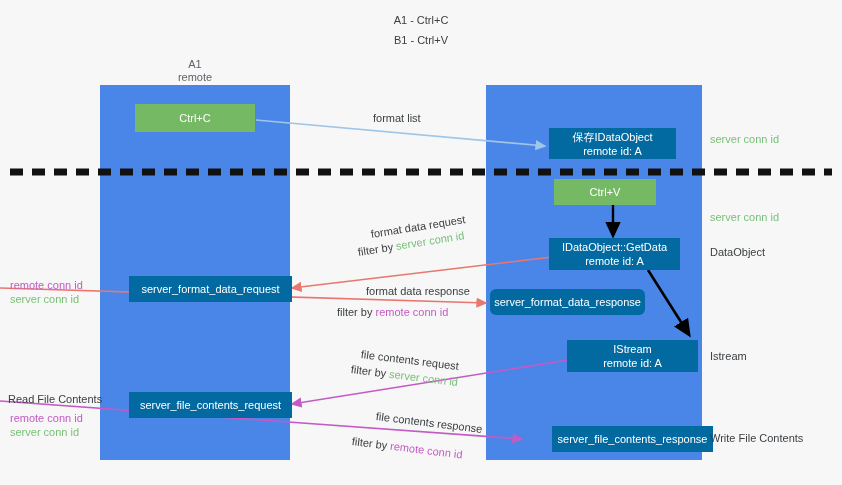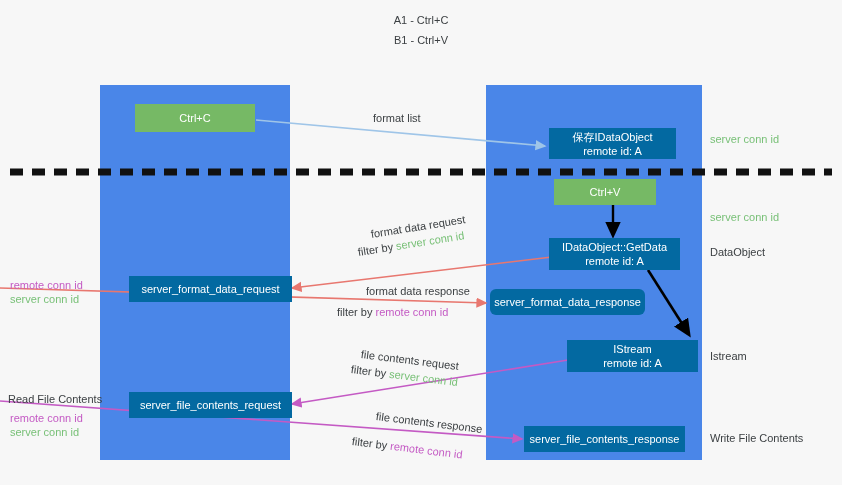--- a/index.html
+++ b/index.html
@@ -92,20 +92,22 @@
   }
 </style>
 </head>
 <body>
 
 <div id="stage">
 
   <div class="title">A1 - Ctrl+C
 B1 - Ctrl+V</div>
 
+  <div class="lane-head" style="left:120px; top:58px; width:150px;">A1
+remote</div>
   <div class="lane-head" style="left:520px; top:58px; width:150px;margin-top:44px;">B1
 connection</div>
 
   <div class="lane" style="left:100px; top:85px; width:190px; height:375px;"></div>
   <div class="lane" style="left:486px; top:85px; width:216px; height:375px;"></div>
 
   <svg class="overlay" viewBox="0 0 842 485" xmlns="http://www.w3.org/2000/svg">
     <defs>
       <marker id="ah-blue" markerWidth="7" markerHeight="7" refX="6" refY="3.2" orient="auto" markerUnits="strokeWidth">
         <path d="M0,0 L7,3.2 L0,6.4 z" fill="#9fc5e8"></path>
@@ -150,21 +152,21 @@
   <div class="box green" style="left:554px; top:179px; width:102px; height:26px;">Ctrl+V</div>
 
   <div class="box orange" style="left:549px; top:238px; width:131px; height:32px;">IDataObject::GetData
 remote id: A</div>
 
   <div class="box orange" style="left:490px; top:289px; width:155px; height:26px;border-radius:6px;">server_format_data_response</div>
 
   <div class="box orange" style="left:567px; top:340px; width:131px; height:32px;">IStream
 remote id: A</div>
 
-  <div class="box orange" style="left:524px; top:426px; width:161px; height:26px;text-align:center;">server_file_contents_response</div>
+  <div class="box orange" style="left:552px; top:426px; width:161px; height:26px;text-align:center;">server_file_contents_response</div>
 
   <div class="edge-label" style="left:373px; top:111px;">format list</div>
 
   <div class="edge-label rot-up" style="left:371px; top:227px;">format data request</div>
   <div class="edge-label rot-up" style="left:358px; top:245px;"><span>filter by </span><span class="c-green">server conn id</span></div>
 
   <div class="edge-label" style="left:366px; top:284px;">format data response</div>
   <div class="edge-label" style="left:337px; top:305px;"><span>filter by </span><span class="c-purple">remote conn id</span></div>
 
   <div class="edge-label rot-dn" style="left:361px; top:347px;">file contents request</div>

